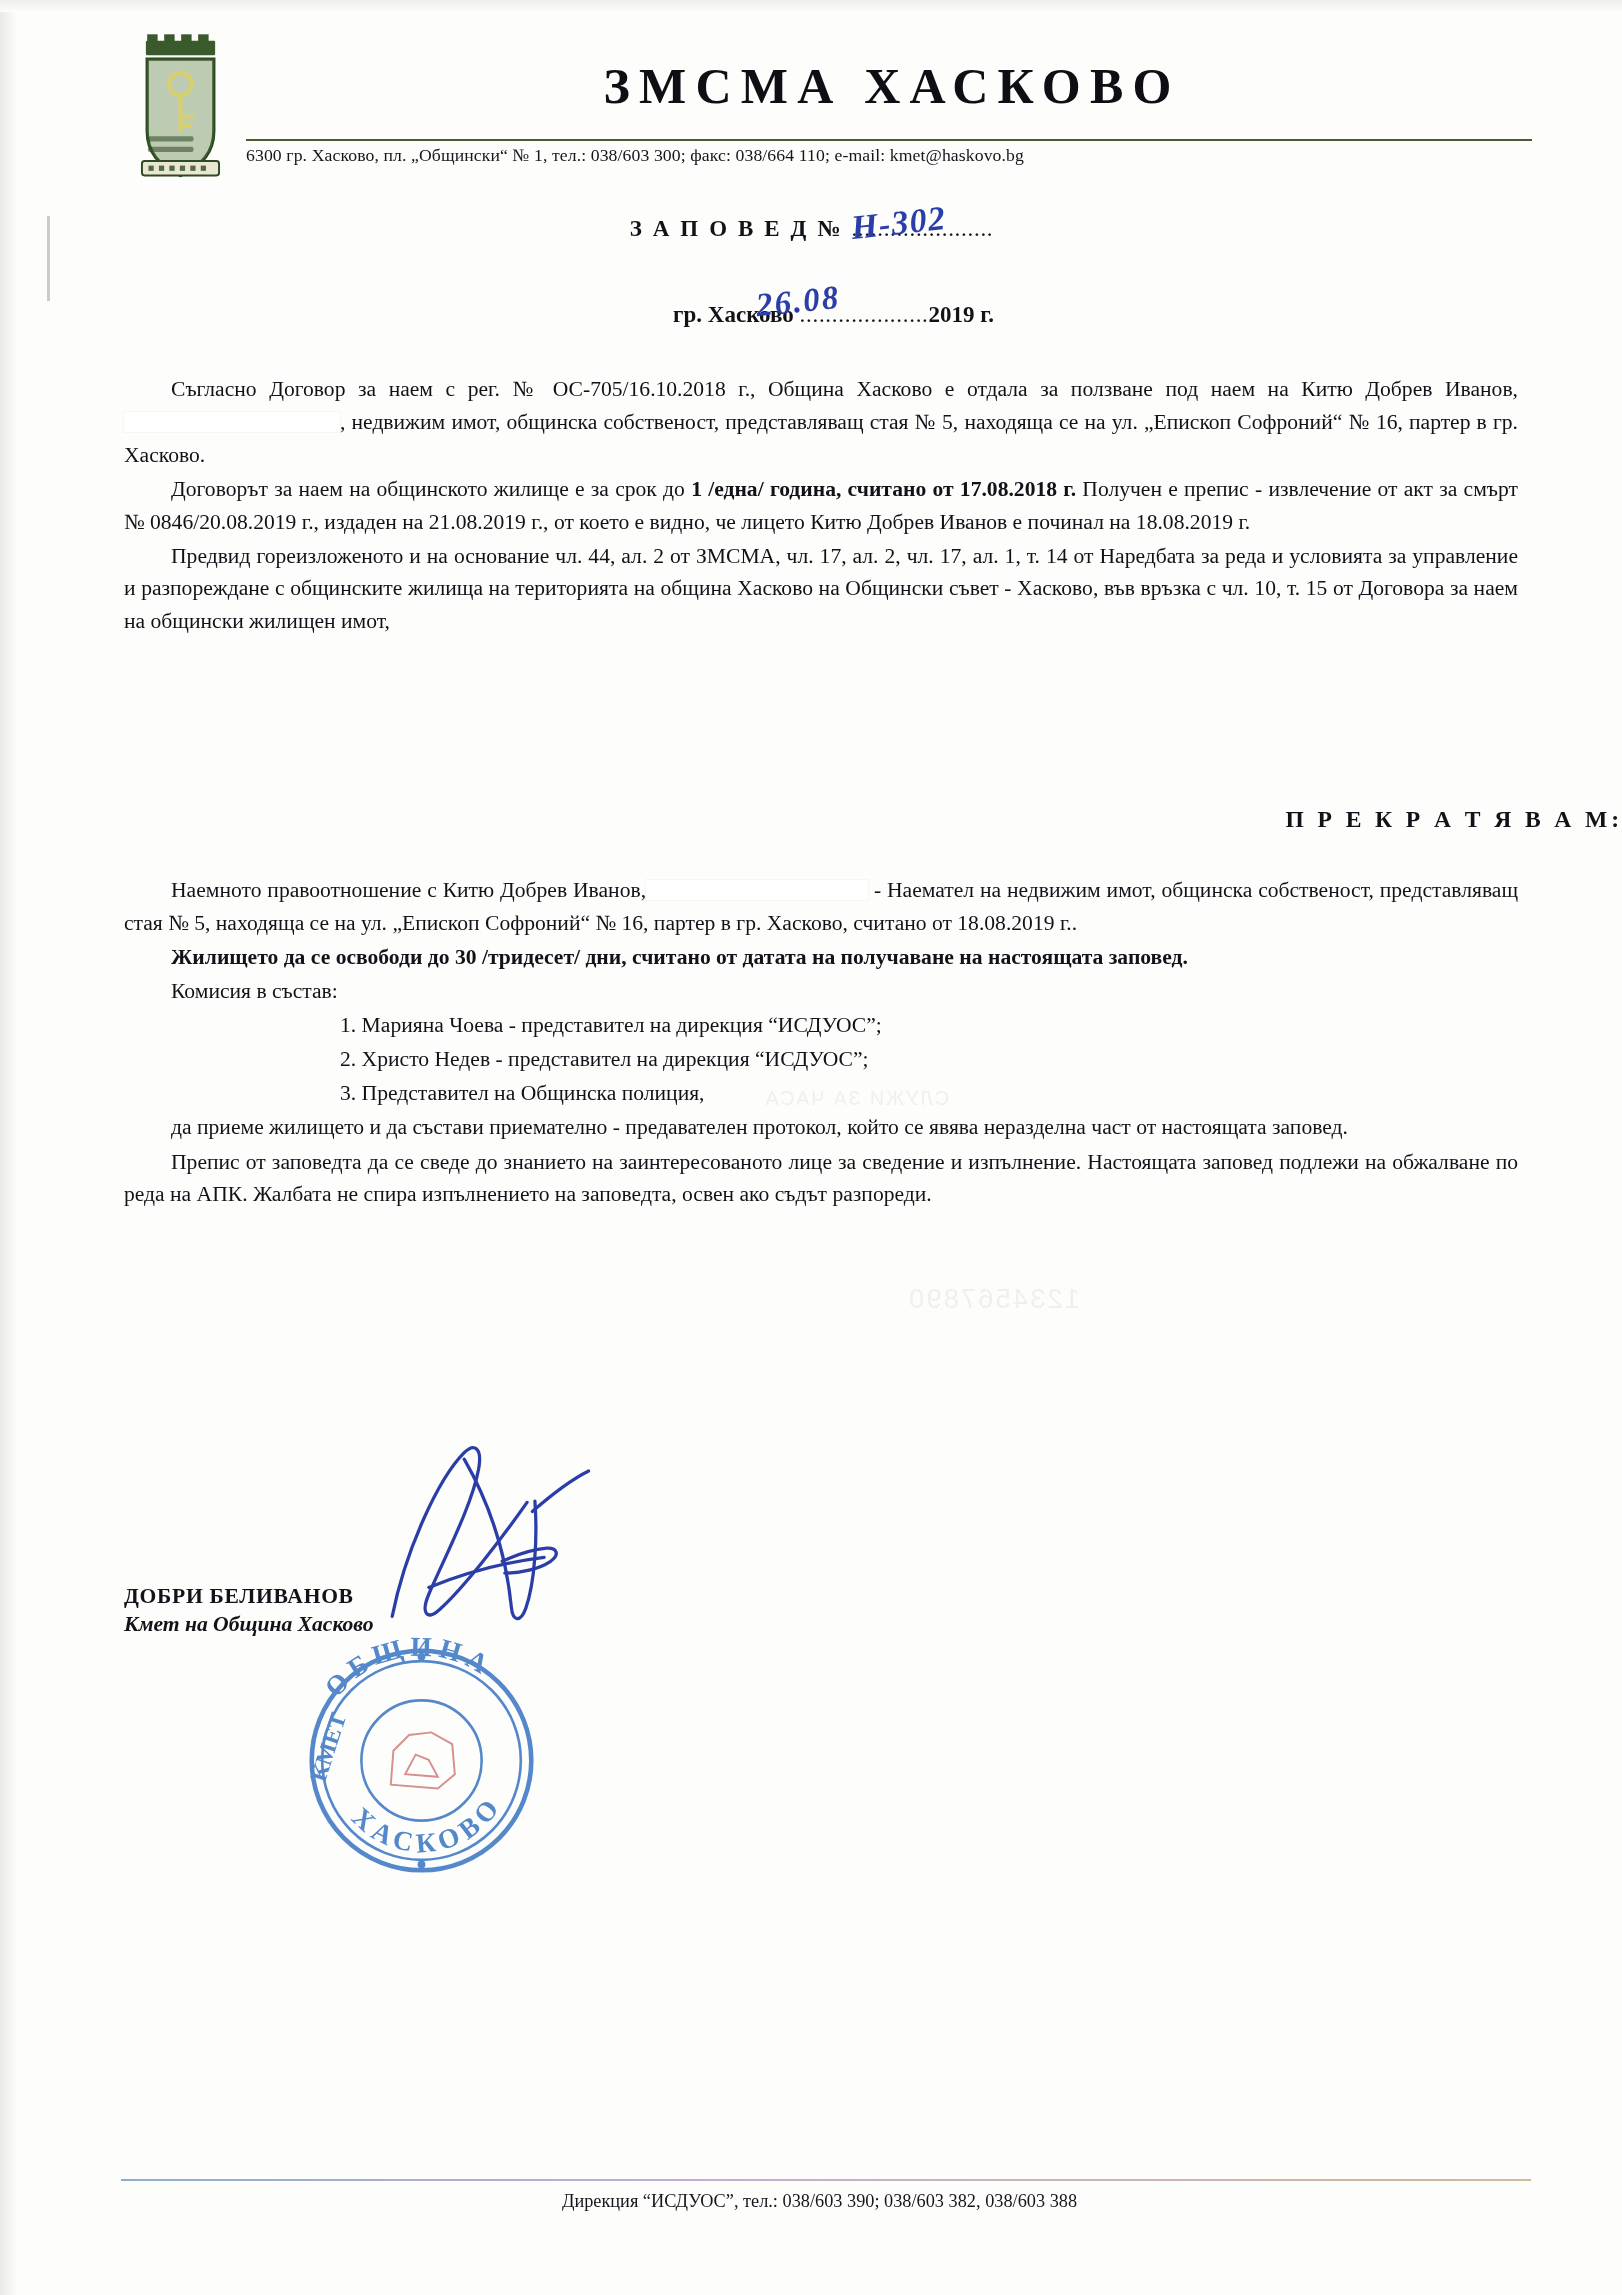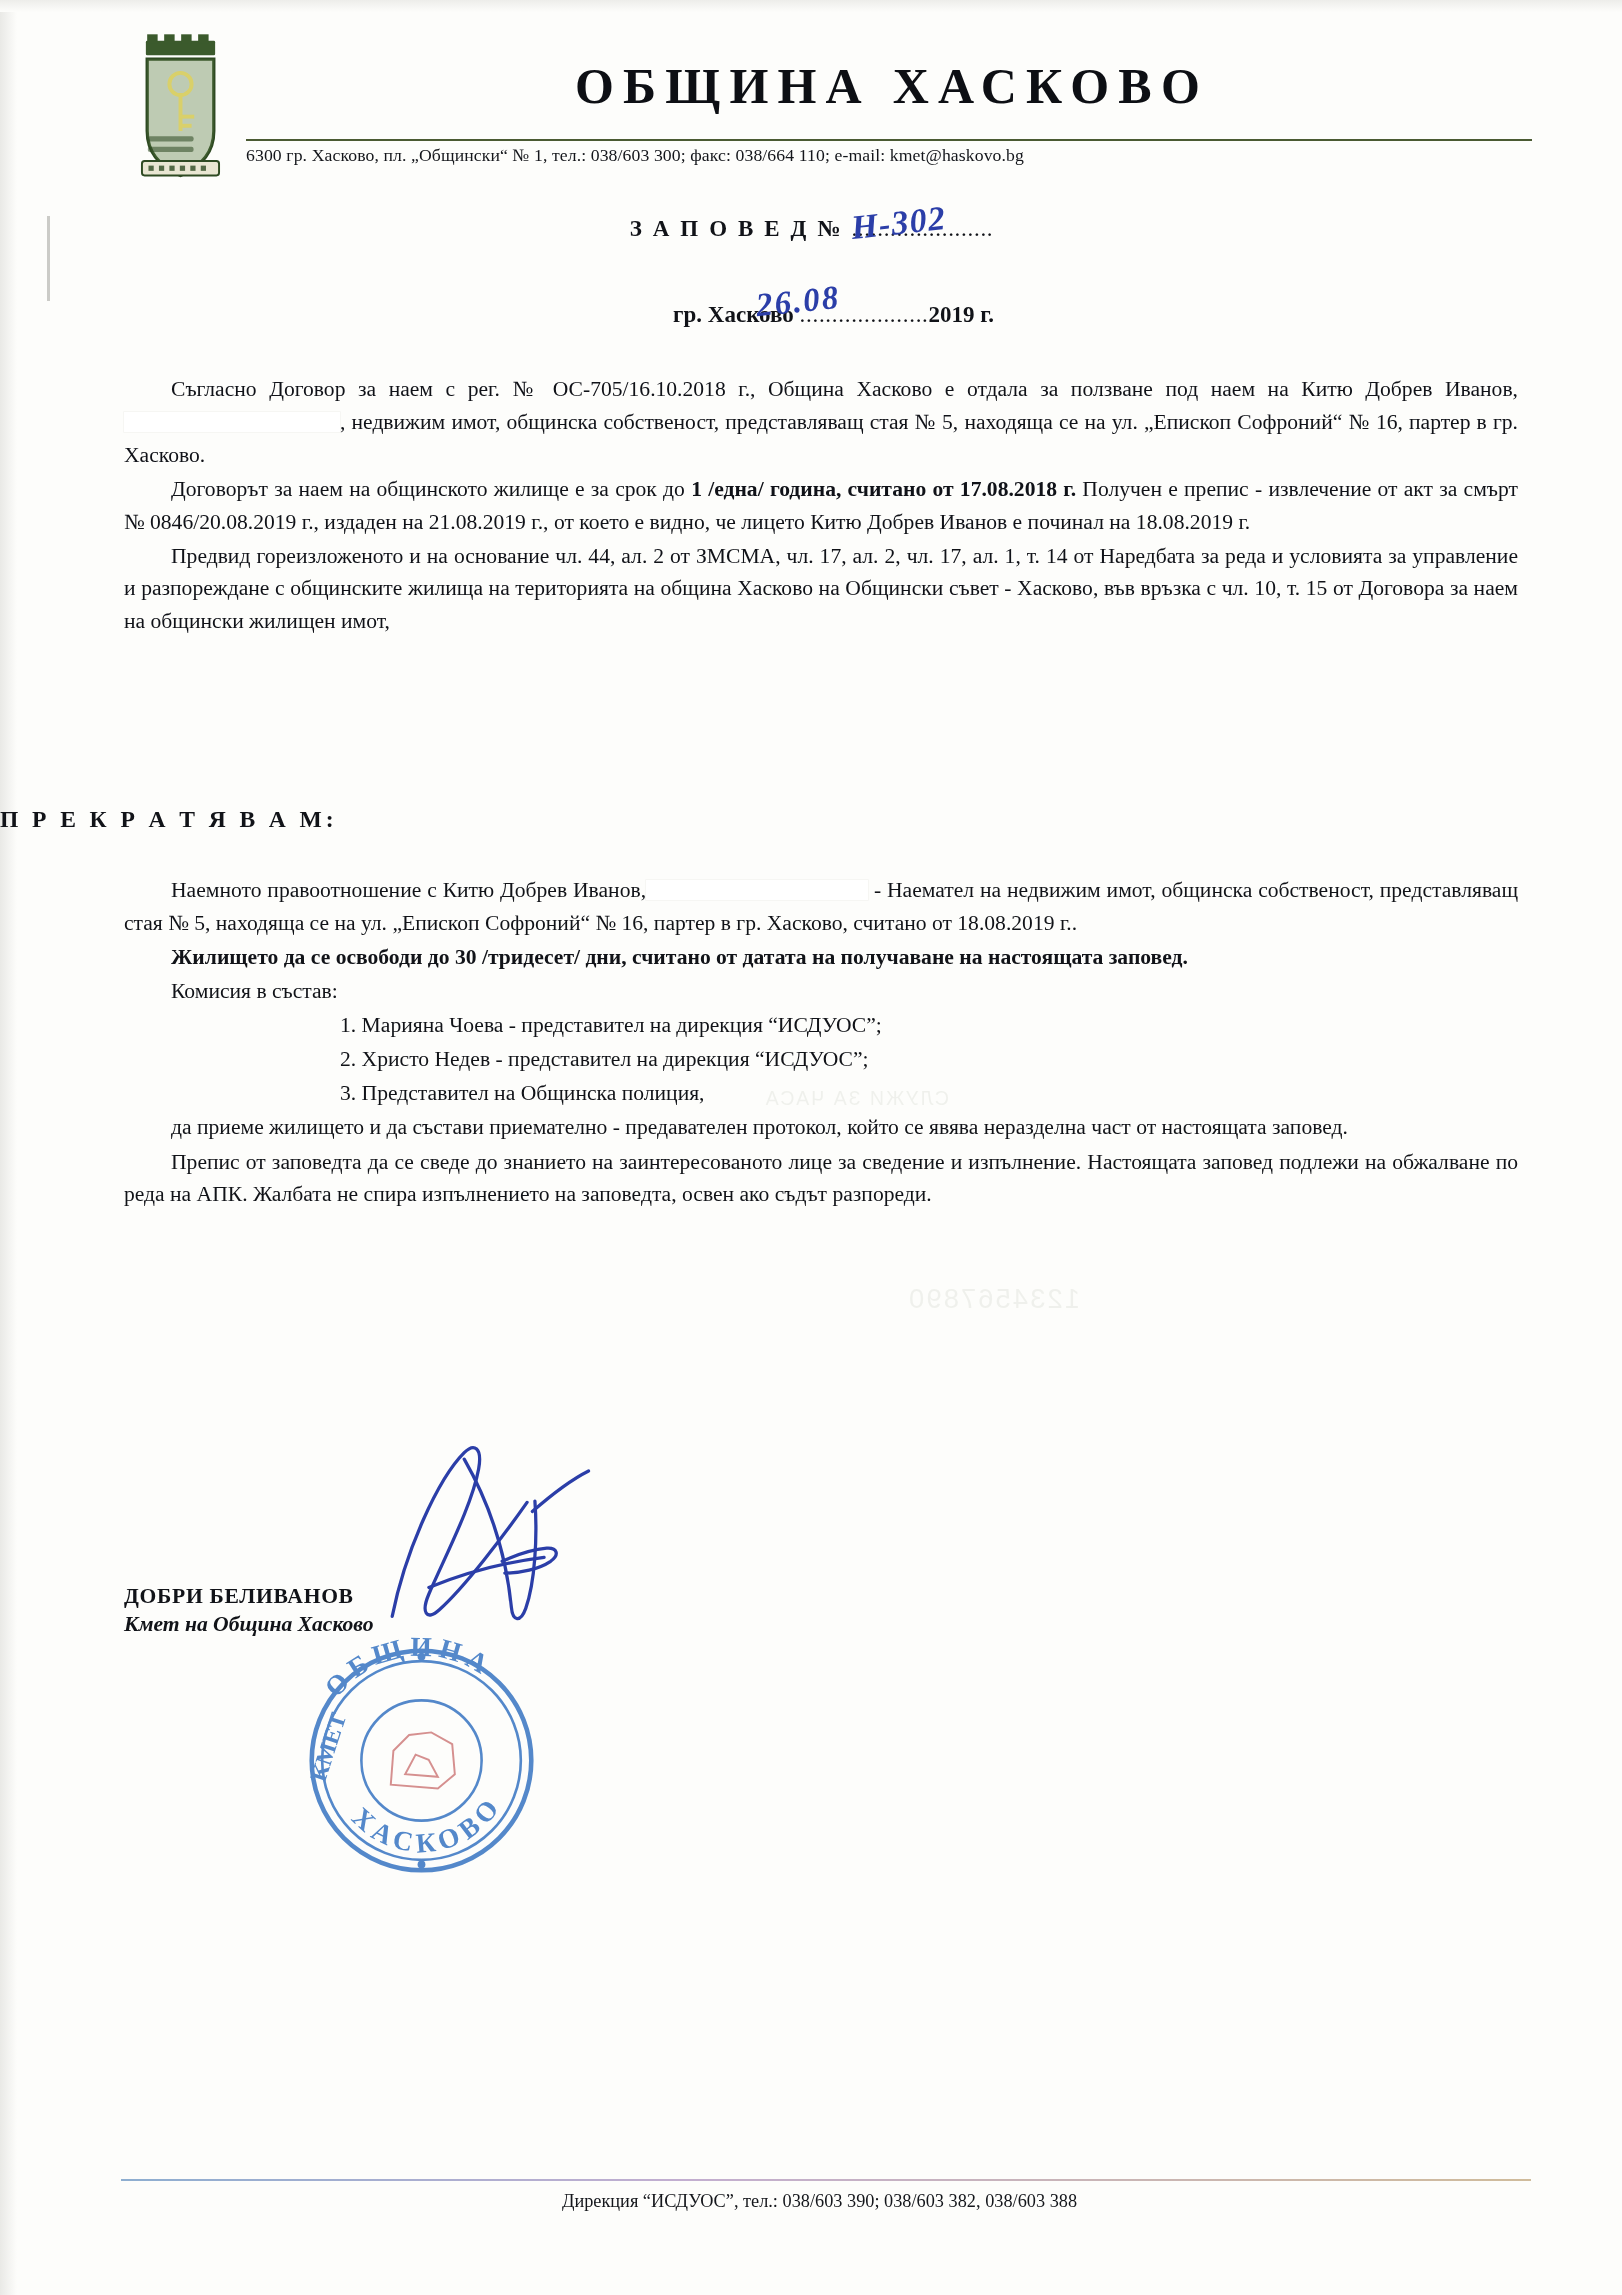--- a/index.html
+++ b/index.html
@@ -166,21 +166,21 @@
     position: relative;
     top: -2px;
     box-shadow: 0 0 0 0.7px #f2f2f0;
   }
   .redaction-2 { width: 222px; }
 
   .section-title {
     position: absolute;
     left: 0; right: 0;
     top: 806px;
-    text-align: left;
+    text-align: right;
     font-size: 23.6px;
     font-weight: bold;
     letter-spacing: 3.9px;
   }
 
   .body-text-2 {
     position: absolute;
     left: 124px;
     right: 105px;
     top: 874px;
@@ -308,21 +308,21 @@
           <rect x="16" y="203" width="8" height="8"></rect>
           <rect x="32" y="203" width="8" height="8"></rect>
           <rect x="48" y="203" width="8" height="8"></rect>
           <rect x="64" y="203" width="8" height="8"></rect>
           <rect x="80" y="203" width="8" height="8"></rect>
           <rect x="96" y="203" width="8" height="8"></rect>
         </g>
       </svg>
     </div>
 
-    <div class="org-title">ОБЩИНА ХАСКОВО</div>
+    <div class="org-title">ЗМСМА ХАСКОВО</div>
     <div class="header-rule"></div>
     <div class="header-contact">6300 гр. Хасково, пл. „Общински“ № 1, тел.: 038/603 300; факс: 038/664 110; e-mail: kmet@haskovo.bg</div>
   </div>
 
   <div class="order-line">
     <span>З А П О В Е Д  №</span>
     <span class="dots">......................</span>
   </div>
   <div class="hand hand-number">Н-302</div>
 

